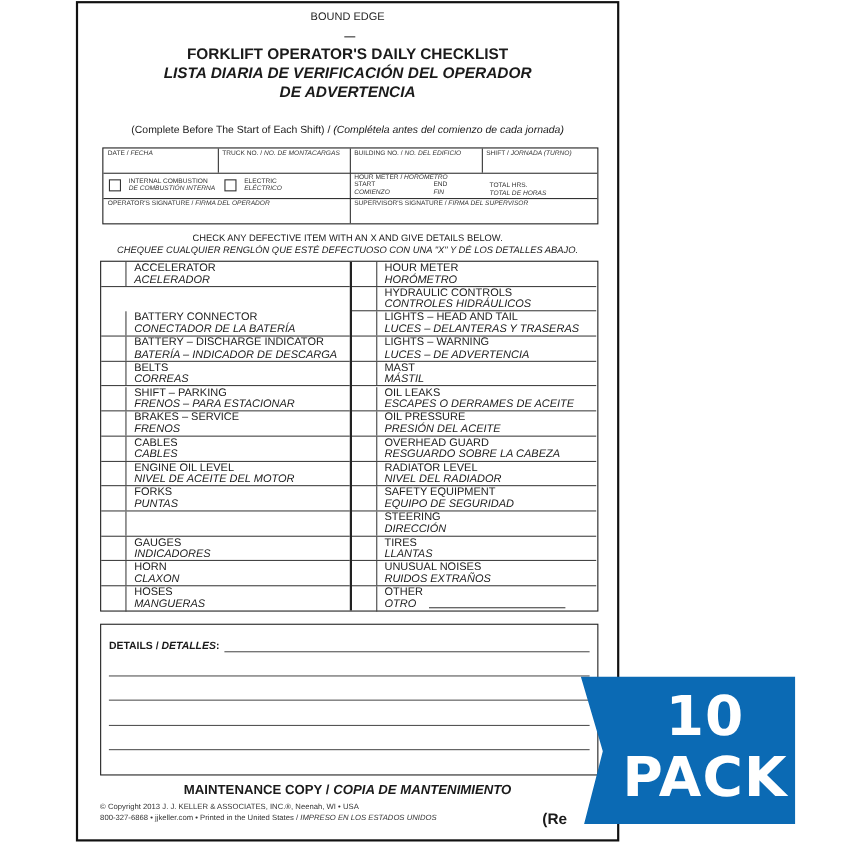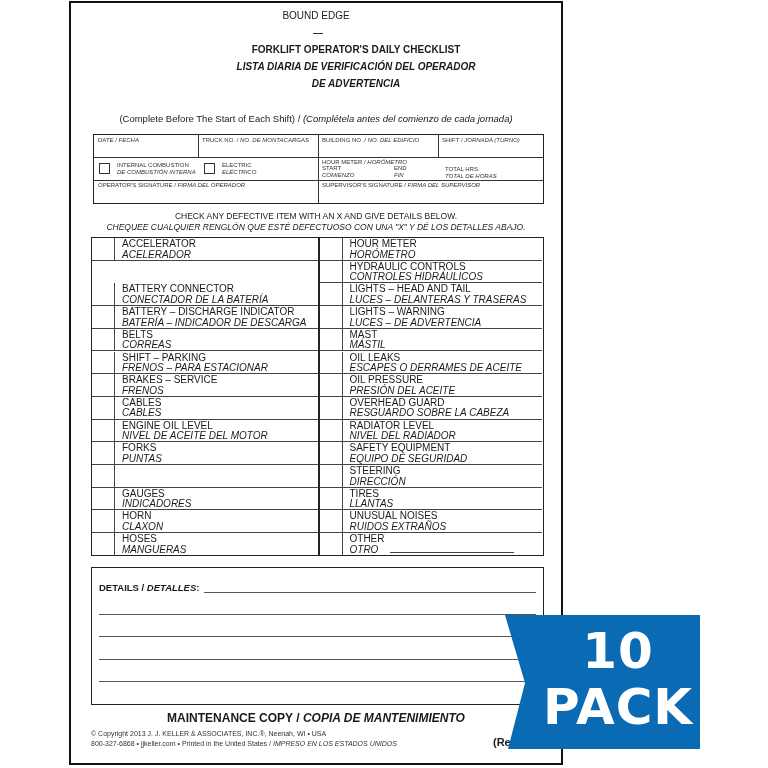--- a/index.html
+++ b/index.html
@@ -1,21 +1,21 @@
 <!DOCTYPE html>
 <html><head>
 <meta charset="utf-8">
 <style>
   html, body { margin:0; padding:0; background:#ffffff; }
   body { width:768px; height:768px; position:relative; overflow:hidden; font-family:"Liberation Sans", sans-serif; color:#1a1a1a; }
   .page { position:absolute; left:69px; top:1px; width:494px; height:764px; border:2px solid #111; box-sizing:border-box; background:#fff; }
   .abs { position:absolute; }
   .bound { left:0; width:100%; top:7px; text-align:center; font-size:10px; color:#222; }
   .dash { left:242px; top:30px; width:10px; border-top:1px solid #333; }
-  .title { left:0; width:100%; top:38px; text-align:center; font-size:10px; font-weight:bold; line-height:17px;margin-left:40px; }
+  .title { left:0; width:100%; top:38px; text-align:center; font-size:14px; font-weight:bold; line-height:17px; }
   .title .es { font-style:italic; }
   .subtitle { left:0; width:100%; top:110px; text-align:center; font-size:9.5px; }
   .subtitle i { font-style:italic; }
 
   .hgrid { left:22px; top:131px; width:451px; height:70px; border:1.5px solid #222; box-sizing:border-box; font-size:6px; color:#333; }
   .hcell { position:absolute; box-sizing:border-box; padding:2px 4px; }
   .hline { position:absolute; background:#333; }
   .cb { position:absolute; width:11px; height:11px; border:1px solid #333; box-sizing:border-box; }
   .lbl i { font-style:italic; }
 
@@ -32,23 +32,23 @@
 
   .details { left:20px; top:564px; width:453px; height:138px; border:1.5px solid #222; box-sizing:border-box; }
   .dlabel { position:absolute; left:7px; top:14px; font-size:9.5px; font-weight:bold; }
   .dlabel i { font-style:italic; }
   .dline { position:absolute; left:7px; right:7px; border-top:1px solid #555; }
 
   .maint { left:0; width:100%; top:708px; text-align:center; font-size:12px; font-weight:bold; }
   .maint i { font-style:italic; }
   .copy { left:20px; top:726px; font-size:7px; line-height:9.5px; color:#333; }
   .copy i { font-style:italic; }
-  .rev { left:422px; top:733px; font-size:11px; font-weight:bold; }
-
-  .banner { position:absolute; left:505px; top:615px; width:195px; height:116px; }
+  .rev { left:422px; top:733px; font-size:14px; font-weight:bold; }
+
+  .banner { position:absolute; left:528px; top:615px; width:195px; height:116px; }
   .banner svg { position:absolute; left:0; top:0; }
   .banner-text { position:absolute; left:28px; top:8px; width:170px; text-align:center; color:#fff; font-weight:bold; font-size:50px; line-height:56px; font-family:"DejaVu Sans", sans-serif; letter-spacing:1px; }
 </style>
 </head>
 <body>
 
 <div class="page">
   <div class="abs bound">BOUND EDGE</div>
   <div class="abs dash"></div>
 

